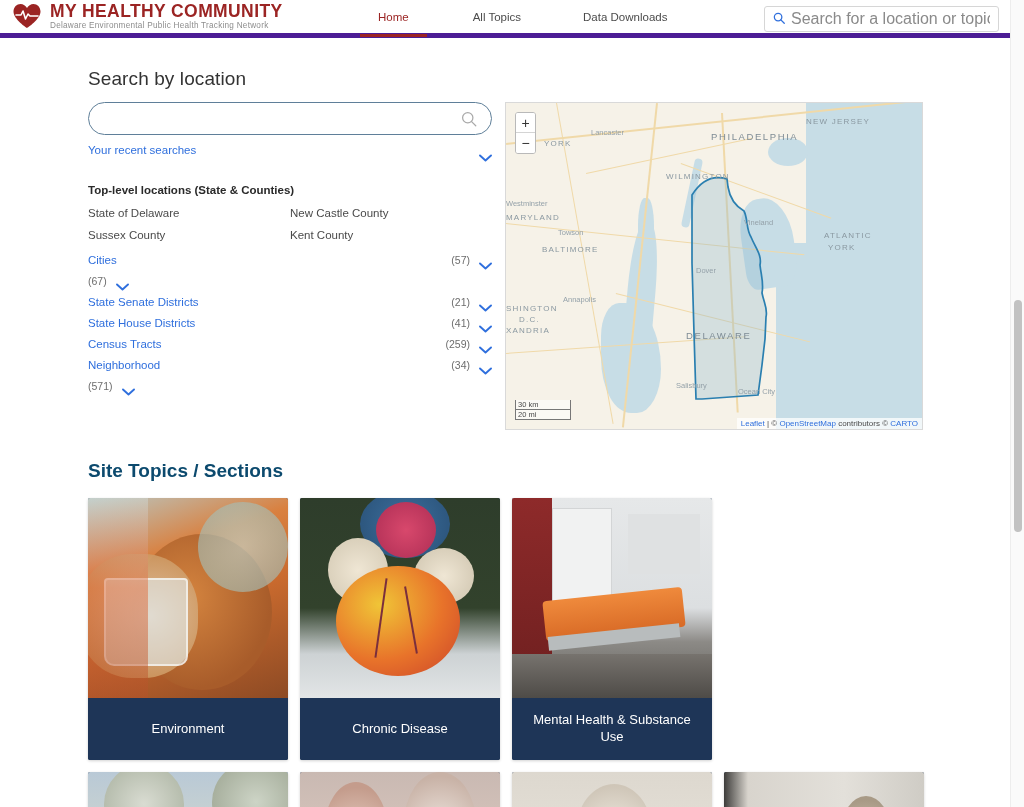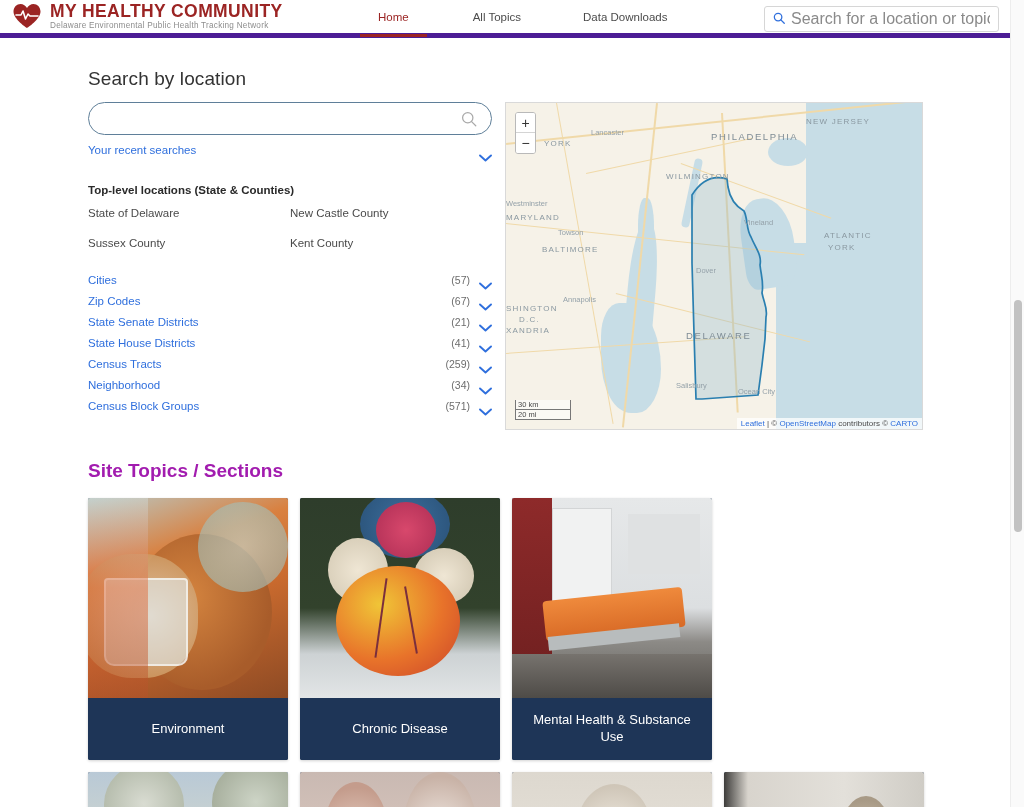--- a/index.html
+++ b/index.html
@@ -88,25 +88,25 @@
     cursor: pointer;
   }
   .recent-label { font-size: 11.5px; color: #2f6fdd; }
   .chev { width: 13px; height: 8px; }
 
   .toplevel-title {
     margin-top: 28px; font-size: 11.5px; font-weight: 700; color: #2a2a2a;
   }
   .toplevel-grid {
     margin-top: 11px; width: 404px;
-    display: grid; grid-template-columns: 202px 202px; row-gap: 18px;
+    display: grid; grid-template-columns: 202px 202px; row-gap: 10px;
   }
   .toplevel-item { font-size: 11.5px; color: #4a4a4a; cursor: pointer; }
 
-  .cat-list { margin-top: 20px; width: 404px; }
+  .cat-list { margin-top: 8px; width: 404px; }
   .cat-row {
     display: flex; align-items: center; height: 21px; cursor: pointer;
   }
   .cat-name { font-size: 11.5px; color: #2f6fdd; flex: 1; }
   .cat-count { font-size: 10.5px; color: #6d6d6d; margin-right: 9px; }
 
   
   .map-wrap {
     position: absolute; left: 505px; top: 0;
     width: 418px; height: 328px;
@@ -147,21 +147,21 @@
   .attrib {
     position: absolute; right: 0; bottom: 0; z-index: 6;
     background: rgba(255,255,255,.75);
     font-size: 8px; color: #4a4a4a; padding: 1px 4px;
     font-family: "Liberation Sans", sans-serif;
   }
   .attrib a { color: #2f6fdd; text-decoration: none; }
 
   
   .topics { margin-top: 28px; }
-  .topics-title { font-size: 19px; color: #a21caf; margin-left: 88px; }
+  .topics-title { font-size: 19px; color: #0c4a6e; margin-left: 88px; }
   .card-grid {
     margin: 16px 0 0 88px; width: 688px;
     display: grid; grid-template-columns: repeat(4, 200px); column-gap: 12px;
   }
   .card {
     width: 200px; border-radius: 2px; overflow: hidden;
     background: #1e3557; cursor: pointer;
     box-shadow: 0 1px 3px rgba(0,0,0,.18);
   }
   .card-img { height: 200px; position: relative; overflow: hidden; }
@@ -269,21 +269,20 @@
 
         <div class="cat-list">
           <div class="cat-row">
             <span class="cat-name">Cities</span>
             <span class="cat-count">(57)</span>
             <span class="chev"><svg width="13" height="8" viewBox="0 0 13 8">
                   <path d="M1 1.5 L6.5 6.5 L12 1.5" stroke="#2f6fdd" stroke-width="1.9" fill="none" stroke-linecap="round" stroke-linejoin="round"></path>
                 </svg></span>
           </div>
           <div class="cat-row">
-            <span class="cat-name">Zip Codes</span>
             <span class="cat-count">(67)</span>
             <span class="chev"><svg width="13" height="8" viewBox="0 0 13 8">
                   <path d="M1 1.5 L6.5 6.5 L12 1.5" stroke="#2f6fdd" stroke-width="1.9" fill="none" stroke-linecap="round" stroke-linejoin="round"></path>
                 </svg></span>
           </div>
           <div class="cat-row">
             <span class="cat-name">State Senate Districts</span>
             <span class="cat-count">(21)</span>
             <span class="chev"><svg width="13" height="8" viewBox="0 0 13 8">
                   <path d="M1 1.5 L6.5 6.5 L12 1.5" stroke="#2f6fdd" stroke-width="1.9" fill="none" stroke-linecap="round" stroke-linejoin="round"></path>
@@ -304,21 +303,20 @@
                 </svg></span>
           </div>
           <div class="cat-row">
             <span class="cat-name">Neighborhood</span>
             <span class="cat-count">(34)</span>
             <span class="chev"><svg width="13" height="8" viewBox="0 0 13 8">
                   <path d="M1 1.5 L6.5 6.5 L12 1.5" stroke="#2f6fdd" stroke-width="1.9" fill="none" stroke-linecap="round" stroke-linejoin="round"></path>
                 </svg></span>
           </div>
           <div class="cat-row">
-            <span class="cat-name">Census Block Groups</span>
             <span class="cat-count">(571)</span>
             <span class="chev"><svg width="13" height="8" viewBox="0 0 13 8">
                   <path d="M1 1.5 L6.5 6.5 L12 1.5" stroke="#2f6fdd" stroke-width="1.9" fill="none" stroke-linecap="round" stroke-linejoin="round"></path>
                 </svg></span>
           </div>
         </div>
       </div>
 
       <div class="map-wrap">
         <div class="map-canvas">

